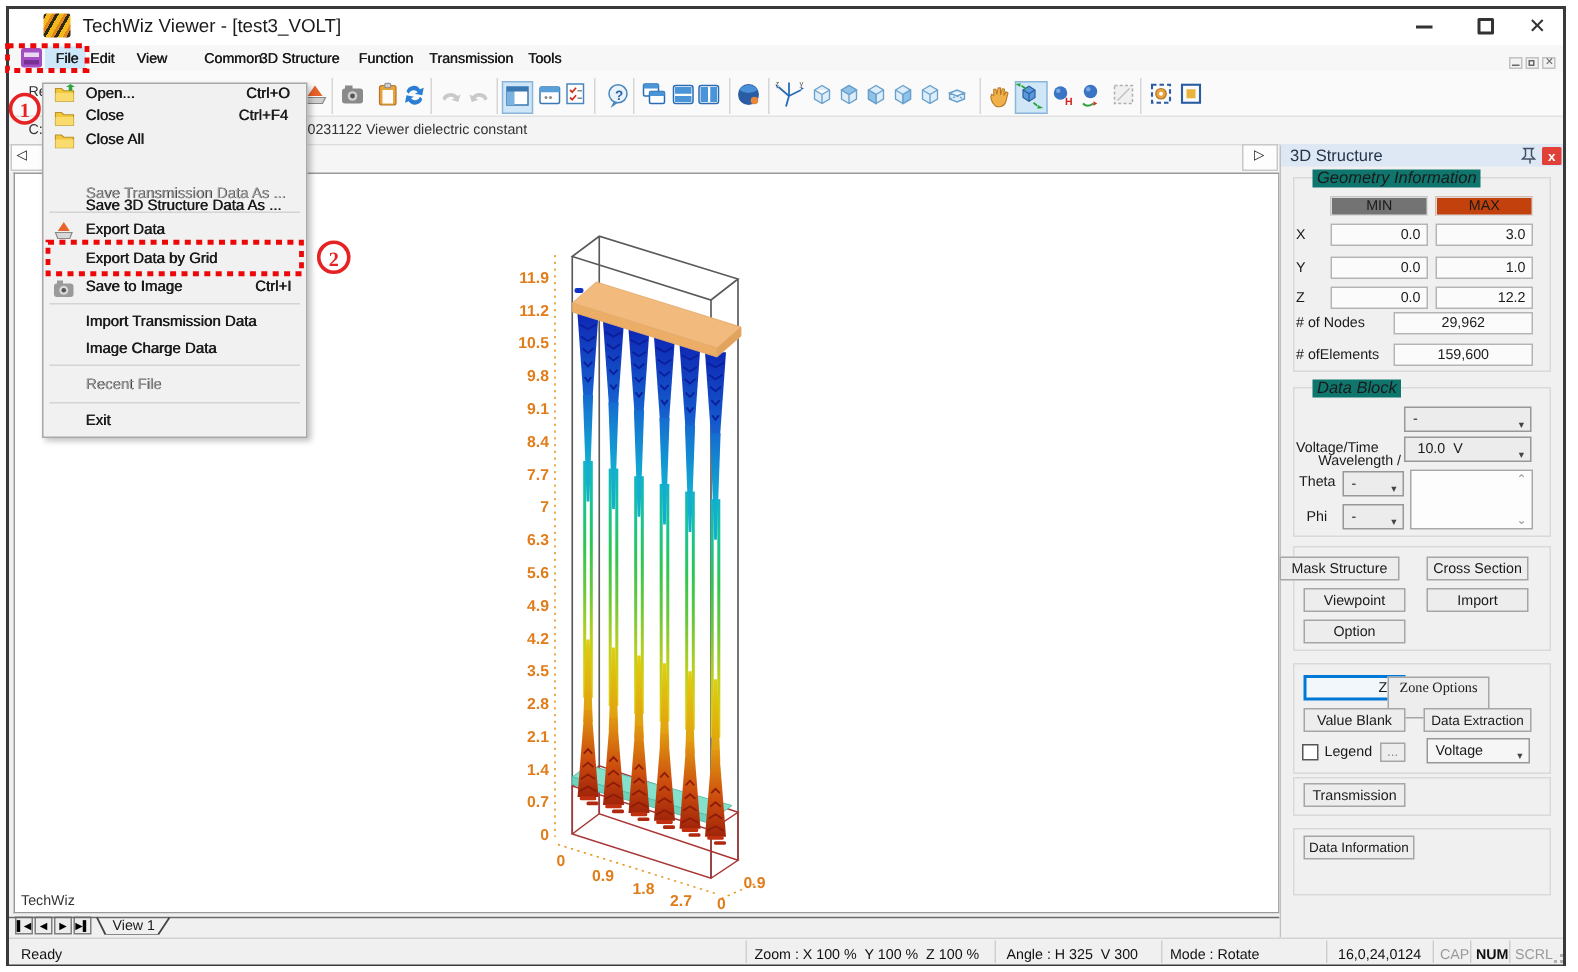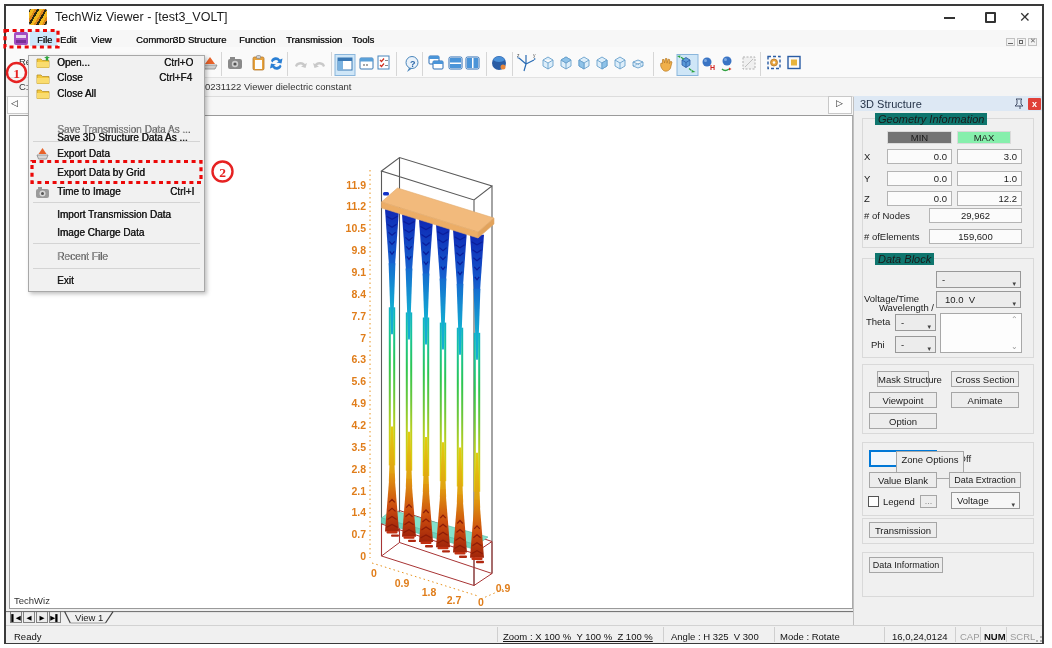--- a/index.html
+++ b/index.html
@@ -456,21 +456,21 @@
 <div class="abs" style="left:860px;top:98px;font-size:11px;color:#26344a;">3D Structure</div>
 <svg class="abs" style="left:1014px;top:98px;" width="12" height="12" viewBox="0 0 12 12">
       <path d="M4 1 h4 l-1 1 v4 l2 2 h-8 l2 -2 v-4 l-1 -1 z M6 8 v3" stroke="#44506a" stroke-width="1" fill="none"></path>
     </svg>
 <div class="abs" style="left:1028px;top:98px;width:13px;height:12px;background:#e04038;border-radius:1px;color:#fff;font-size:9px;text-align:center;line-height:12px;font-weight:bold;">x</div>
 
 <div class="grp" style="left:862px;top:118px;width:172px;height:130px;">
       <span class="glab">Geometry Information</span>
     </div>
 <div class="fld" style="left:887px;top:131px;width:65px;height:13px;background:#737373;border-color:#dadada;text-align:center;line-height:12px;">MIN</div>
-<div class="fld" style="left:957px;top:131px;width:54px;height:13px;background:#86efac;border-color:#dadada;text-align:center;line-height:12px;">MAX</div>
+<div class="fld" style="left:957px;top:131px;width:65px;height:13px;background:#c2410c;border-color:#dadada;text-align:center;line-height:12px;">MAX</div>
 <div class="abs t11" style="left:864px;top:151px;">X</div>
 <div class="fld" style="left:887px;top:149px;width:65px;height:15px;text-align:right;line-height:14px;padding-right:4px;">0.0</div>
 <div class="fld" style="left:957px;top:149px;width:65px;height:15px;text-align:right;line-height:14px;padding-right:4px;">3.0</div>
 <div class="abs t11" style="left:864px;top:173px;">Y</div>
 <div class="fld" style="left:887px;top:171px;width:65px;height:15px;text-align:right;line-height:14px;padding-right:4px;">0.0</div>
 <div class="fld" style="left:957px;top:171px;width:65px;height:15px;text-align:right;line-height:14px;padding-right:4px;">1.0</div>
 <div class="abs t11" style="left:864px;top:193px;">Z</div>
 <div class="fld" style="left:887px;top:191px;width:65px;height:15px;text-align:right;line-height:14px;padding-right:4px;">0.0</div>
 <div class="fld" style="left:957px;top:191px;width:65px;height:15px;text-align:right;line-height:14px;padding-right:4px;">12.2</div>
 <div class="abs t11" style="left:864px;top:210px;"># of Nodes</div>
@@ -487,29 +487,29 @@
 <div class="cmb" style="left:936px;top:291px;width:85px;height:17px;line-height:15px;padding-left:8px;">10.0&nbsp;&nbsp;V<span class="chev">▾</span></div>
 <div class="abs t11" style="left:866px;top:316px;">Theta</div>
 <div class="cmb" style="left:895px;top:314px;width:41px;height:17px;line-height:15px;padding-left:5px;">-<span class="chev">▾</span></div>
 <div class="abs" style="left:940px;top:313px;width:82px;height:40px;background:#fdfdfd;border:1px solid #a8a8a8;"></div>
 <div class="abs" style="left:1011px;top:315px;font-size:8px;color:#999;">⌃</div>
 <div class="abs" style="left:1011px;top:342px;font-size:8px;color:#999;">⌄</div>
 <div class="abs t11" style="left:871px;top:339px;">Phi</div>
 <div class="cmb" style="left:895px;top:336px;width:41px;height:17px;line-height:15px;padding-left:5px;">-<span class="chev">▾</span></div>
 
 <div class="grp" style="left:862px;top:364px;width:172px;height:70px;"></div>
-<div class="btn" style="left:877px;top:371px;width:52px;height:16px;line-height:15px;">Mask Structure</div>
+<div class="btn" style="left:853px;top:371px;width:80px;height:16px;line-height:15px;">Mask Structure</div>
 <div class="btn" style="left:951px;top:371px;width:68px;height:16px;line-height:15px;">Cross Section</div>
 <div class="btn" style="left:869px;top:392px;width:68px;height:16px;line-height:15px;">Viewpoint</div>
-<div class="btn" style="left:951px;top:392px;width:68px;height:16px;line-height:15px;">Animate</div>
+<div class="btn" style="left:951px;top:392px;width:68px;height:16px;line-height:15px;">Import</div>
 <div class="btn" style="left:869px;top:413px;width:68px;height:16px;line-height:15px;">Option</div>
 
 <div class="grp" style="left:862px;top:442px;width:172px;height:74px;"></div>
 <div class="btn" style="left:869px;top:450px;width:68px;height:17px;line-height:14px;border:2px solid #0078d7;background:#f2f7fc;padding-left:48px;">Zone On/Off</div>
-<div class="btn" style="left:896px;top:451px;width:68px;height:28px;line-height:15px;">Zone Options</div>
+<div class="btn" style="left:925px;top:451px;width:68px;height:28px;line-height:15px;font-family:Liberation Serif, serif;">Zone Options</div>
 <div class="btn" style="left:869px;top:472px;width:68px;height:16px;line-height:15px;">Value Blank</div>
 <div class="btn" style="left:949px;top:472px;width:72px;height:16px;line-height:15px;font-size:9px;">Data Extraction</div>
 <div class="abs" style="left:868px;top:496px;width:11px;height:11px;background:#fff;border:1px solid #555;"></div>
 <div class="abs t11" style="left:883px;top:496px;">Legend</div>
 <div class="btn" style="left:920px;top:495px;width:17px;height:13px;line-height:10px;font-size:9px;color:#888;">...</div>
 <div class="cmb" style="left:951px;top:492px;width:69px;height:17px;line-height:15px;padding-left:5px;background:#f6f6f6;">Voltage<span class="chev">▾</span></div>
 
 <div class="grp" style="left:862px;top:518px;width:172px;height:26px;"></div>
 <div class="btn" style="left:869px;top:522px;width:68px;height:16px;line-height:15px;">Transmission</div>
 
@@ -528,21 +528,21 @@
   <path d="M58.6 3.6 L64.3 15 M99.5 15 L107 3.6" stroke="#444" stroke-width="1.2" fill="none"></path>
   <path d="M64.3 15 L99.5 15" stroke="#888" stroke-width="0.8" fill="none"></path>
 </svg>
 <div class="abs t11" style="left:75px;top:612px;">View 1</div>
 </div>
 
 <div id="status">
 <div class="abs" style="left:6px;top:625px;width:1036px;height:18px;background:#f0f0f0;border-top:1px solid #d2d2d2;"></div>
 <div class="stx" style="left:14px;">Ready</div>
 <div class="ssep" style="left:497px;"></div>
-<div class="stx" style="left:503px;text-decoration:underline;">Zoom : X 100 % &nbsp;Y 100 % &nbsp;Z 100 %</div>
+<div class="stx" style="left:503px;">Zoom : X 100 % &nbsp;Y 100 % &nbsp;Z 100 %</div>
 <div class="ssep" style="left:663px;"></div>
 <div class="stx" style="left:671px;">Angle : H 325 &nbsp;V 300</div>
 <div class="ssep" style="left:774px;"></div>
 <div class="stx" style="left:780px;">Mode : Rotate</div>
 <div class="ssep" style="left:884px;"></div>
 <div class="stx" style="left:892px;">16,0,24,0124</div>
 <div class="ssep" style="left:955px;"></div>
 <div class="stx" style="left:960px;color:#9a9a9a;">CAP</div>
 <div class="ssep" style="left:980px;"></div>
 <div class="stx" style="left:984px;font-weight:bold;">NUM</div>
@@ -586,21 +586,21 @@
         <path d="M2 8 h11 l-1.5 4 h-8 z" fill="#d8d8d8" stroke="#888" stroke-width="0.8"></path>
       </svg>
   <div class="mi" style="top:147.5px;z-index:51;">Export Data</div>
   <div class="mi" style="top:167px;z-index:51;">Export Data by Grid</div>
   <svg class="abs" style="left:35px;top:185.5px;z-index:51;" width="15" height="13" viewBox="0 0 15 13">
         <rect x="1" y="3" width="13" height="9" rx="2" fill="#9a9a9a"></rect>
         <circle cx="7.5" cy="7.5" r="3" fill="#d8d8d8"></circle>
         <circle cx="7.5" cy="7.5" r="1.5" fill="#555"></circle>
         <rect x="3" y="1" width="4" height="3" fill="#9a9a9a"></rect>
       </svg>
-  <div class="mi" style="top:185.5px;z-index:51;">Time to Image</div>
+  <div class="mi" style="top:185.5px;z-index:51;">Save to Image</div>
       <div class="msc" style="left:170px;right:auto;top:185.5px;z-index:51;">Ctrl+I</div>
   <div class="abs" style="left:33px;top:201.5px;width:167px;height:1px;background:#d4d4d4;z-index:51;"></div>
   <div class="mi" style="top:208.5px;z-index:51;">Import Transmission Data</div>
   <div class="mi" style="top:227px;z-index:51;">Image Charge Data</div>
   <div class="abs" style="left:33px;top:243px;width:167px;height:1px;background:#d4d4d4;z-index:51;"></div>
   <div class="mi gray" style="top:250.5px;z-index:51;text-align:right;">Recent File</div>
   <div class="abs" style="left:33px;top:267.5px;width:167px;height:1px;background:#d4d4d4;z-index:51;"></div>
   <div class="mi" style="top:275px;z-index:51;">Exit</div>
 </div>
 </div>

